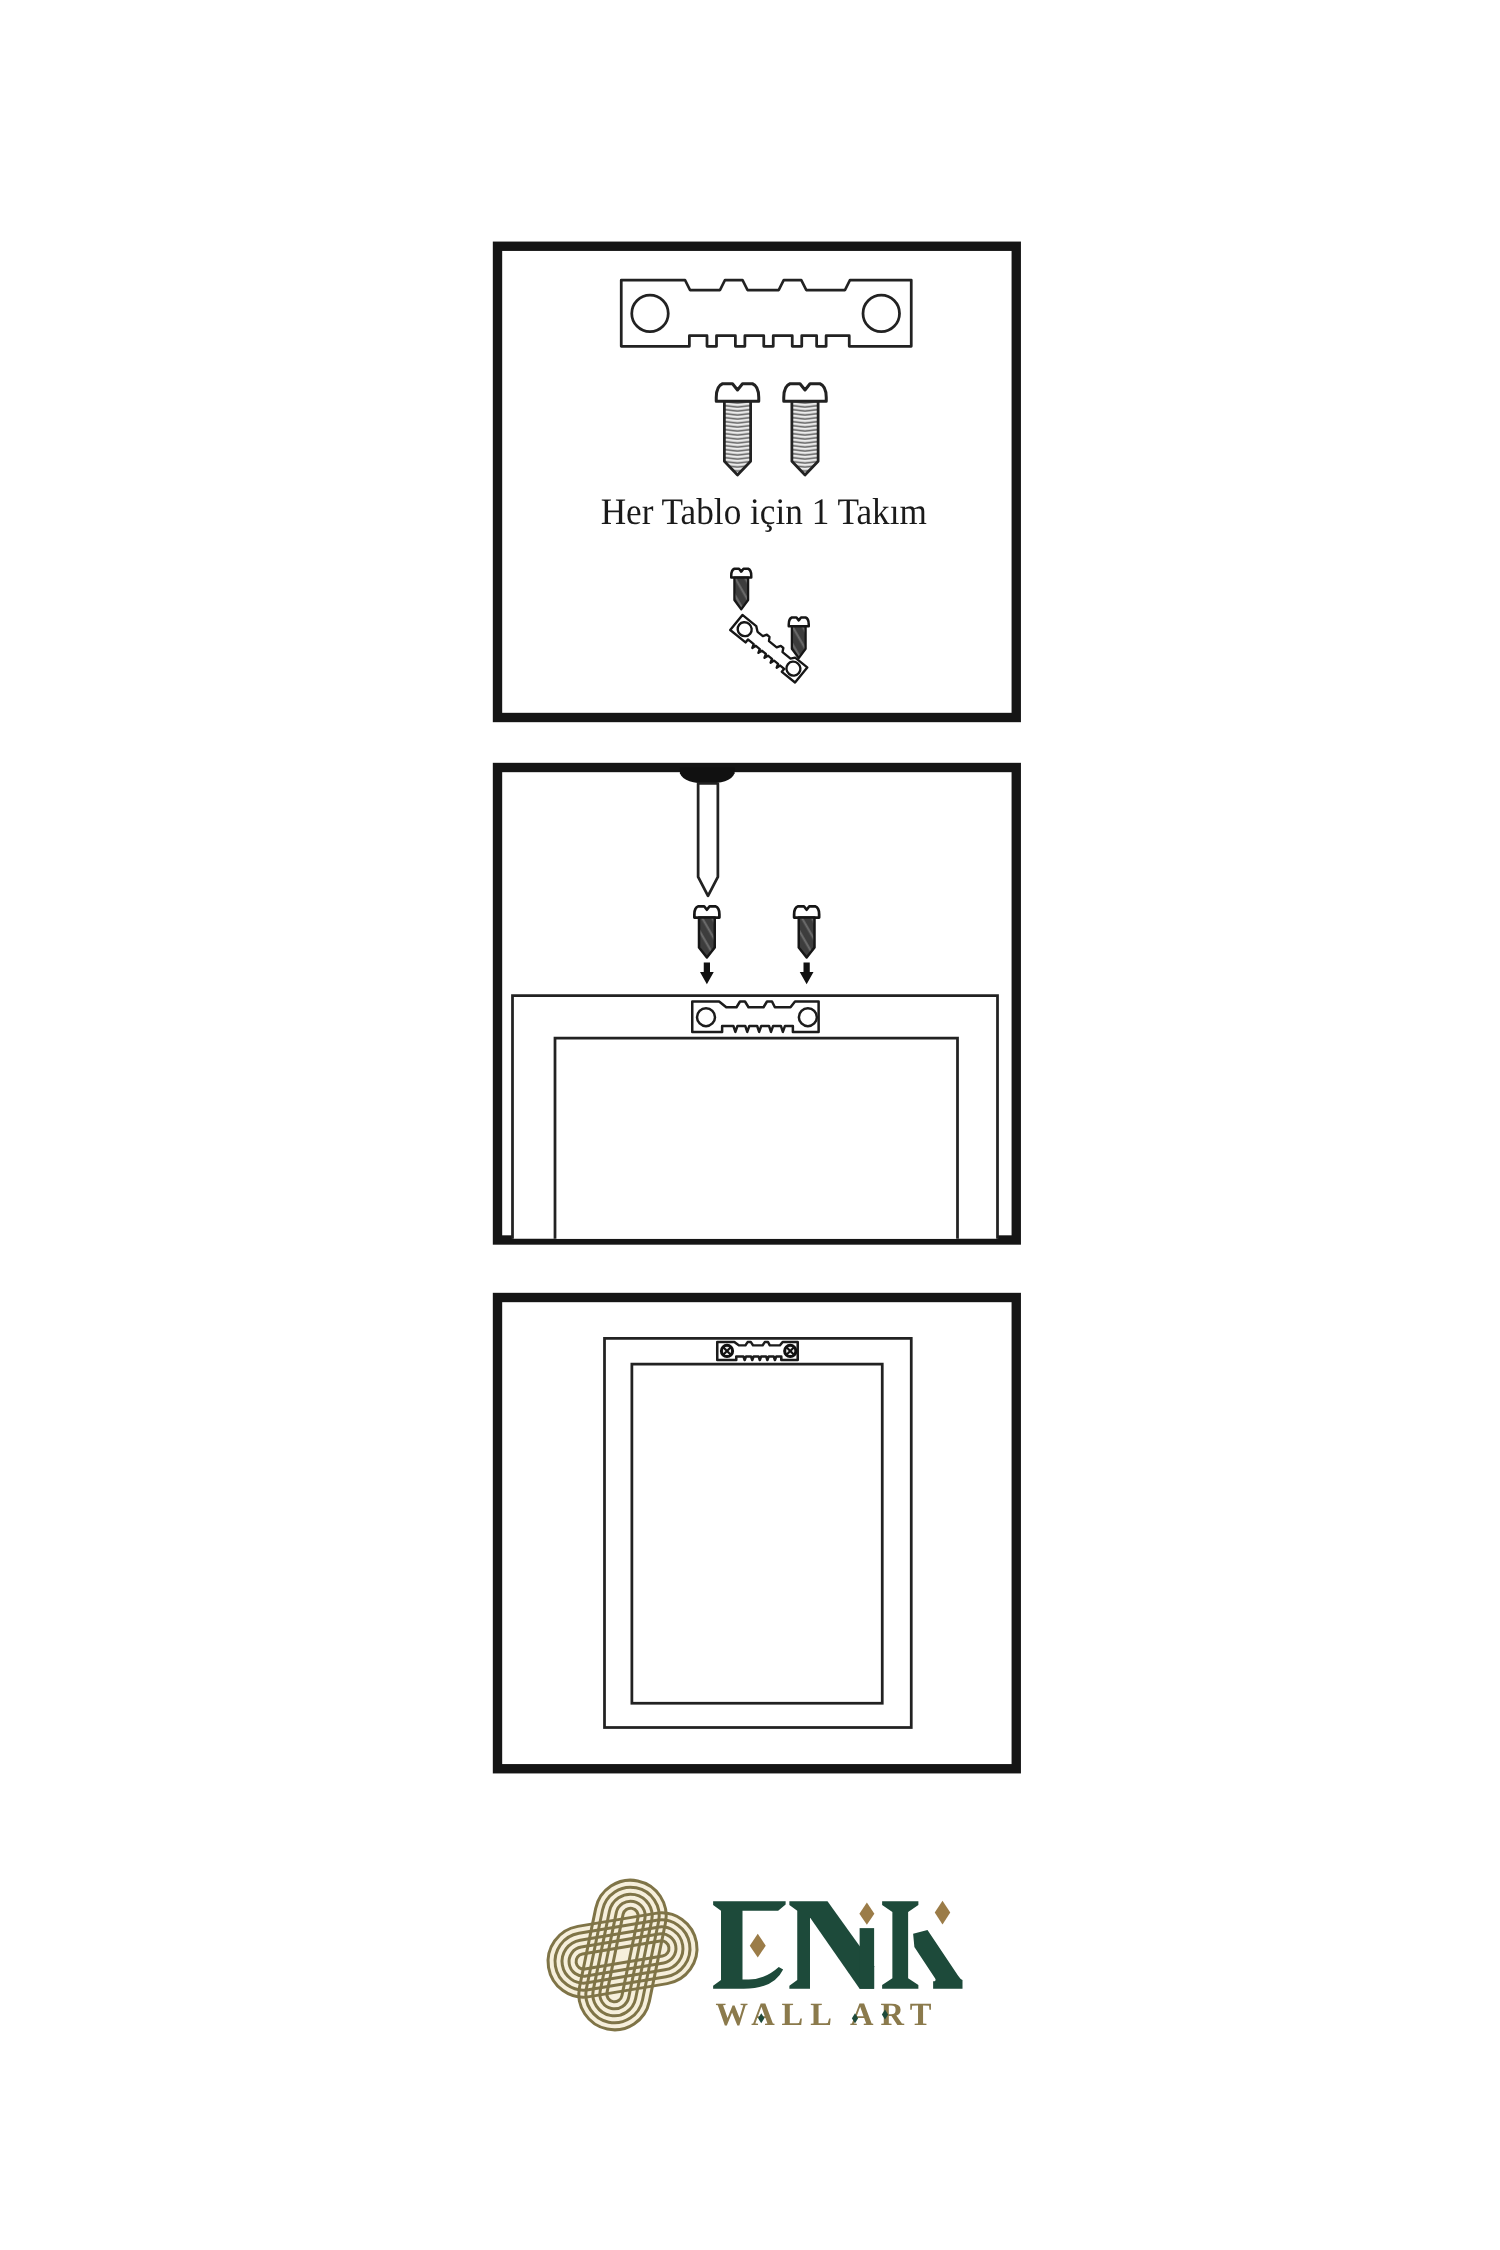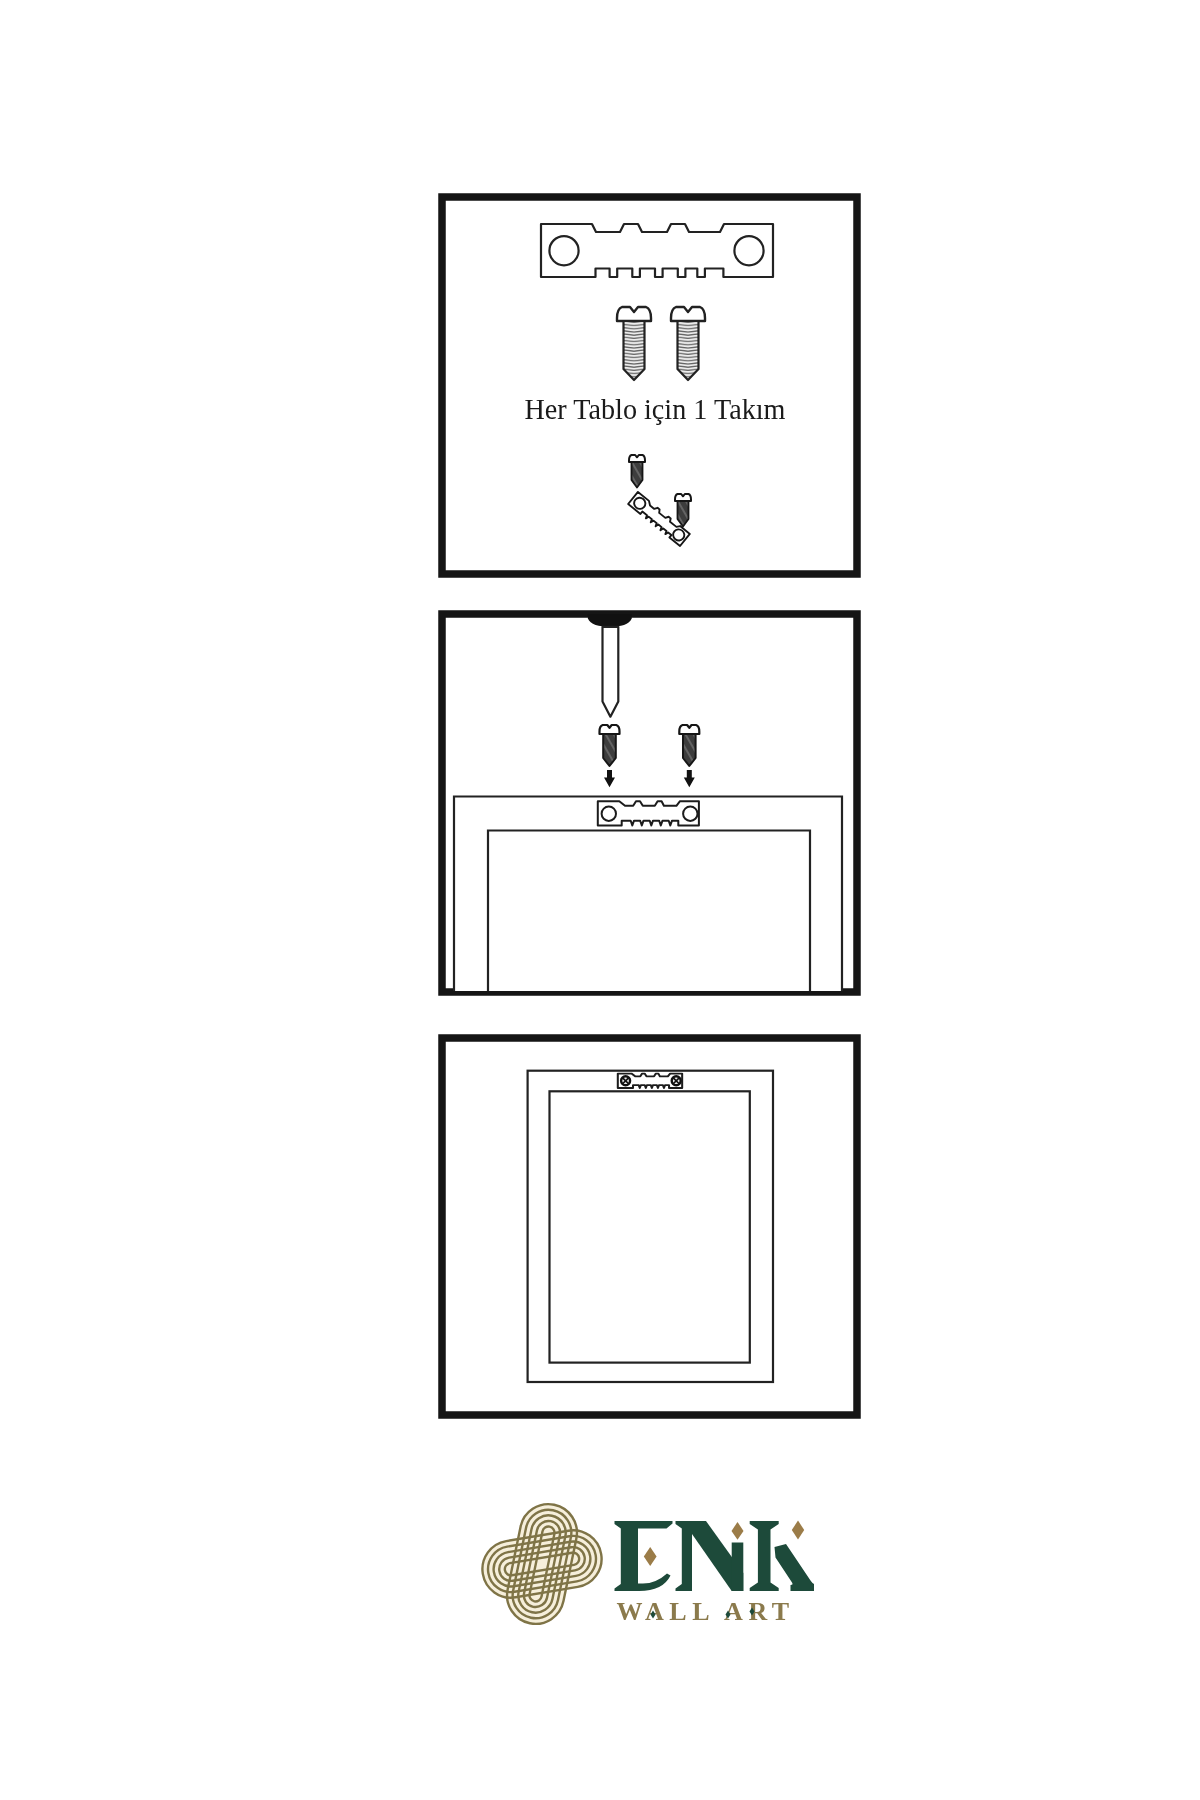--- a/index.html
+++ b/index.html
@@ -1,16 +1,16 @@
 <!DOCTYPE html>
 <html><head>
 <meta charset="utf-8">
 <style>
   html,body{margin:0;padding:0;background:#ffffff;}
-  .page{width:1032px;height:1800px;position:relative;background:#ffffff;overflow:hidden;margin-left:44px;}
+  .page{width:1032px;height:1800px;position:relative;background:#ffffff;overflow:hidden;}
   svg{position:absolute;top:0;left:0;}
   text{font-family:"Liberation Serif", serif;}
 </style>
 </head>
 <body>
 <div class="page">
 <svg width="1200" height="1800" viewBox="0 0 1200 1800" xmlns="http://www.w3.org/2000/svg">
 <defs>
   <pattern id="thread" width="21" height="3.2" patternUnits="userSpaceOnUse">
     <rect width="21" height="3.2" fill="#ededed"></rect>

